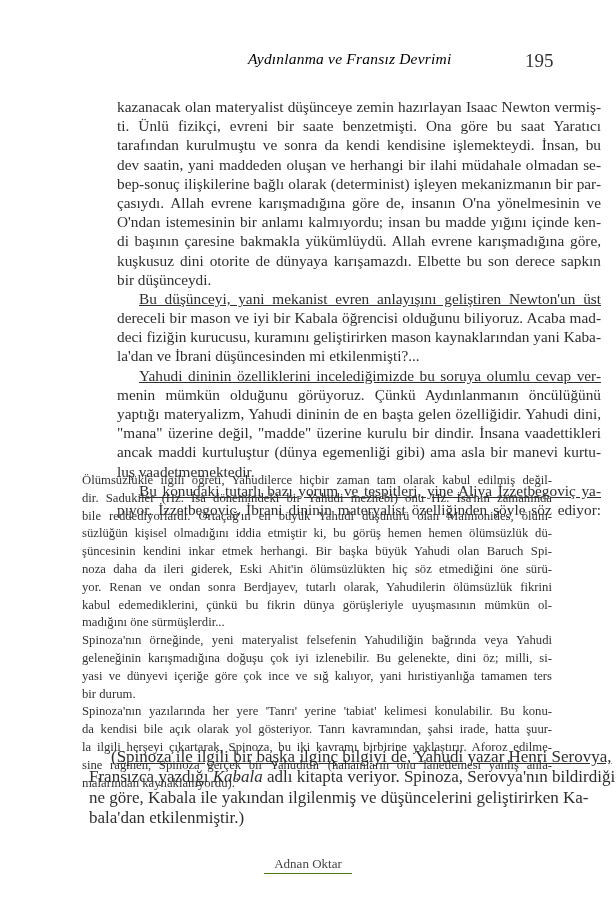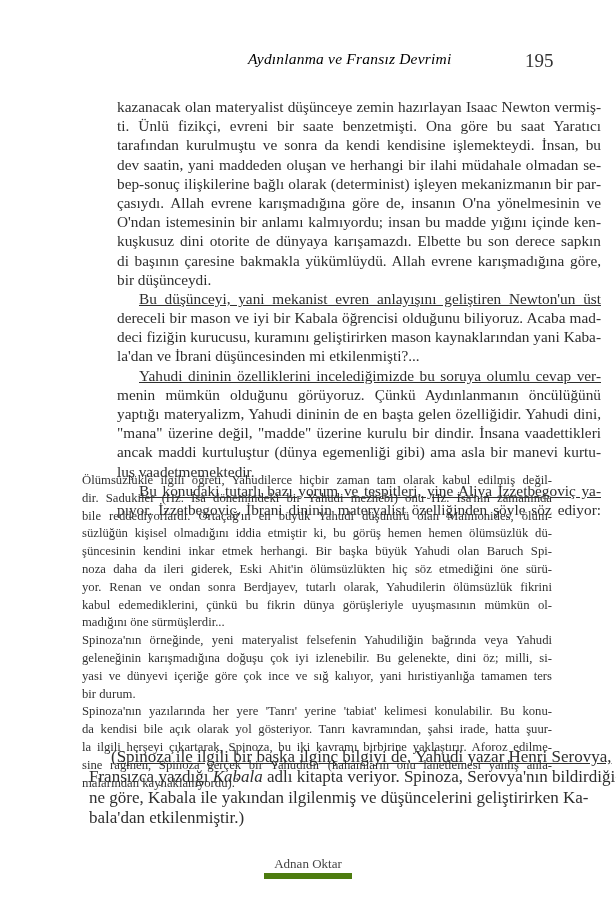--- a/index.html
+++ b/index.html
@@ -96,41 +96,41 @@
       left: 0;
       width: 616px;
       text-align: center;
     }
     .author {
       display: inline-block;
       font-family: "Liberation Serif", serif;
       font-size: 13px;
       color: #444444;
       padding: 0 10px 1px 10px;
-      border-bottom: 6px solid #4d7c0f;
+      border-bottom: 1px solid #4d7c0f;
     }
   </style>
 </head>
 <body>
 
 <div class="page">
 
   <div class="running-head">Aydınlanma ve Fransız Devrimi</div>
   <div class="page-number">195</div>
 
   <div class="body-text">
     <span class="line">kazanacak olan materyalist düşünceye zemin hazırlayan Isaac Newton vermiş-</span>
     <span class="line">ti. Ünlü fizikçi, evreni bir saate benzetmişti. Ona göre bu saat Yaratıcı</span>
     <span class="line">tarafından kurulmuştu ve sonra da kendi kendisine işlemekteydi. İnsan, bu</span>
     <span class="line">dev saatin, yani maddeden oluşan ve herhangi bir ilahi müdahale olmadan se-</span>
     <span class="line">bep-sonuç ilişkilerine bağlı olarak (determinist) işleyen mekanizmanın bir par-</span>
     <span class="line">çasıydı. Allah evrene karışmadığına göre de, insanın O'na yönelmesinin ve</span>
     <span class="line">O'ndan istemesinin bir anlamı kalmıyordu; insan bu madde yığını içinde ken-</span>
+    <span class="line">di başının çaresine bakmakla yükümlüydü. Allah evrene karışmadığına göre,</span>
     <span class="line">kuşkusuz dini otorite de dünyaya karışamazdı. Elbette bu son derece sapkın</span>
-    <span class="line">di başının çaresine bakmakla yükümlüydü. Allah evrene karışmadığına göre,</span>
     <span class="line last">bir düşünceydi.</span>
     <span class="line indent">Bu düşünceyi, yani mekanist evren anlayışını geliştiren Newton'un üst</span>
     <span class="line">dereceli bir mason ve iyi bir Kabala öğrencisi olduğunu biliyoruz. Acaba mad-</span>
     <span class="line">deci fiziğin kurucusu, kuramını geliştirirken mason kaynaklarından yani Kaba-</span>
     <span class="line last">la'dan ve İbrani düşüncesinden mi etkilenmişti?...</span>
     <span class="line indent">Yahudi dininin özelliklerini incelediğimizde bu soruya olumlu cevap ver-</span>
     <span class="line">menin mümkün olduğunu görüyoruz. Çünkü Aydınlanmanın öncülüğünü</span>
     <span class="line">yaptığı materyalizm, Yahudi dininin de en başta gelen özelliğidir. Yahudi dini,</span>
     <span class="line">"mana" üzerine değil, "madde" üzerine kurulu bir dindir. İnsana vaadettikleri</span>
     <span class="line">ancak maddi kurtuluştur (dünya egemenliği gibi) ama asla bir manevi kurtu-</span>

